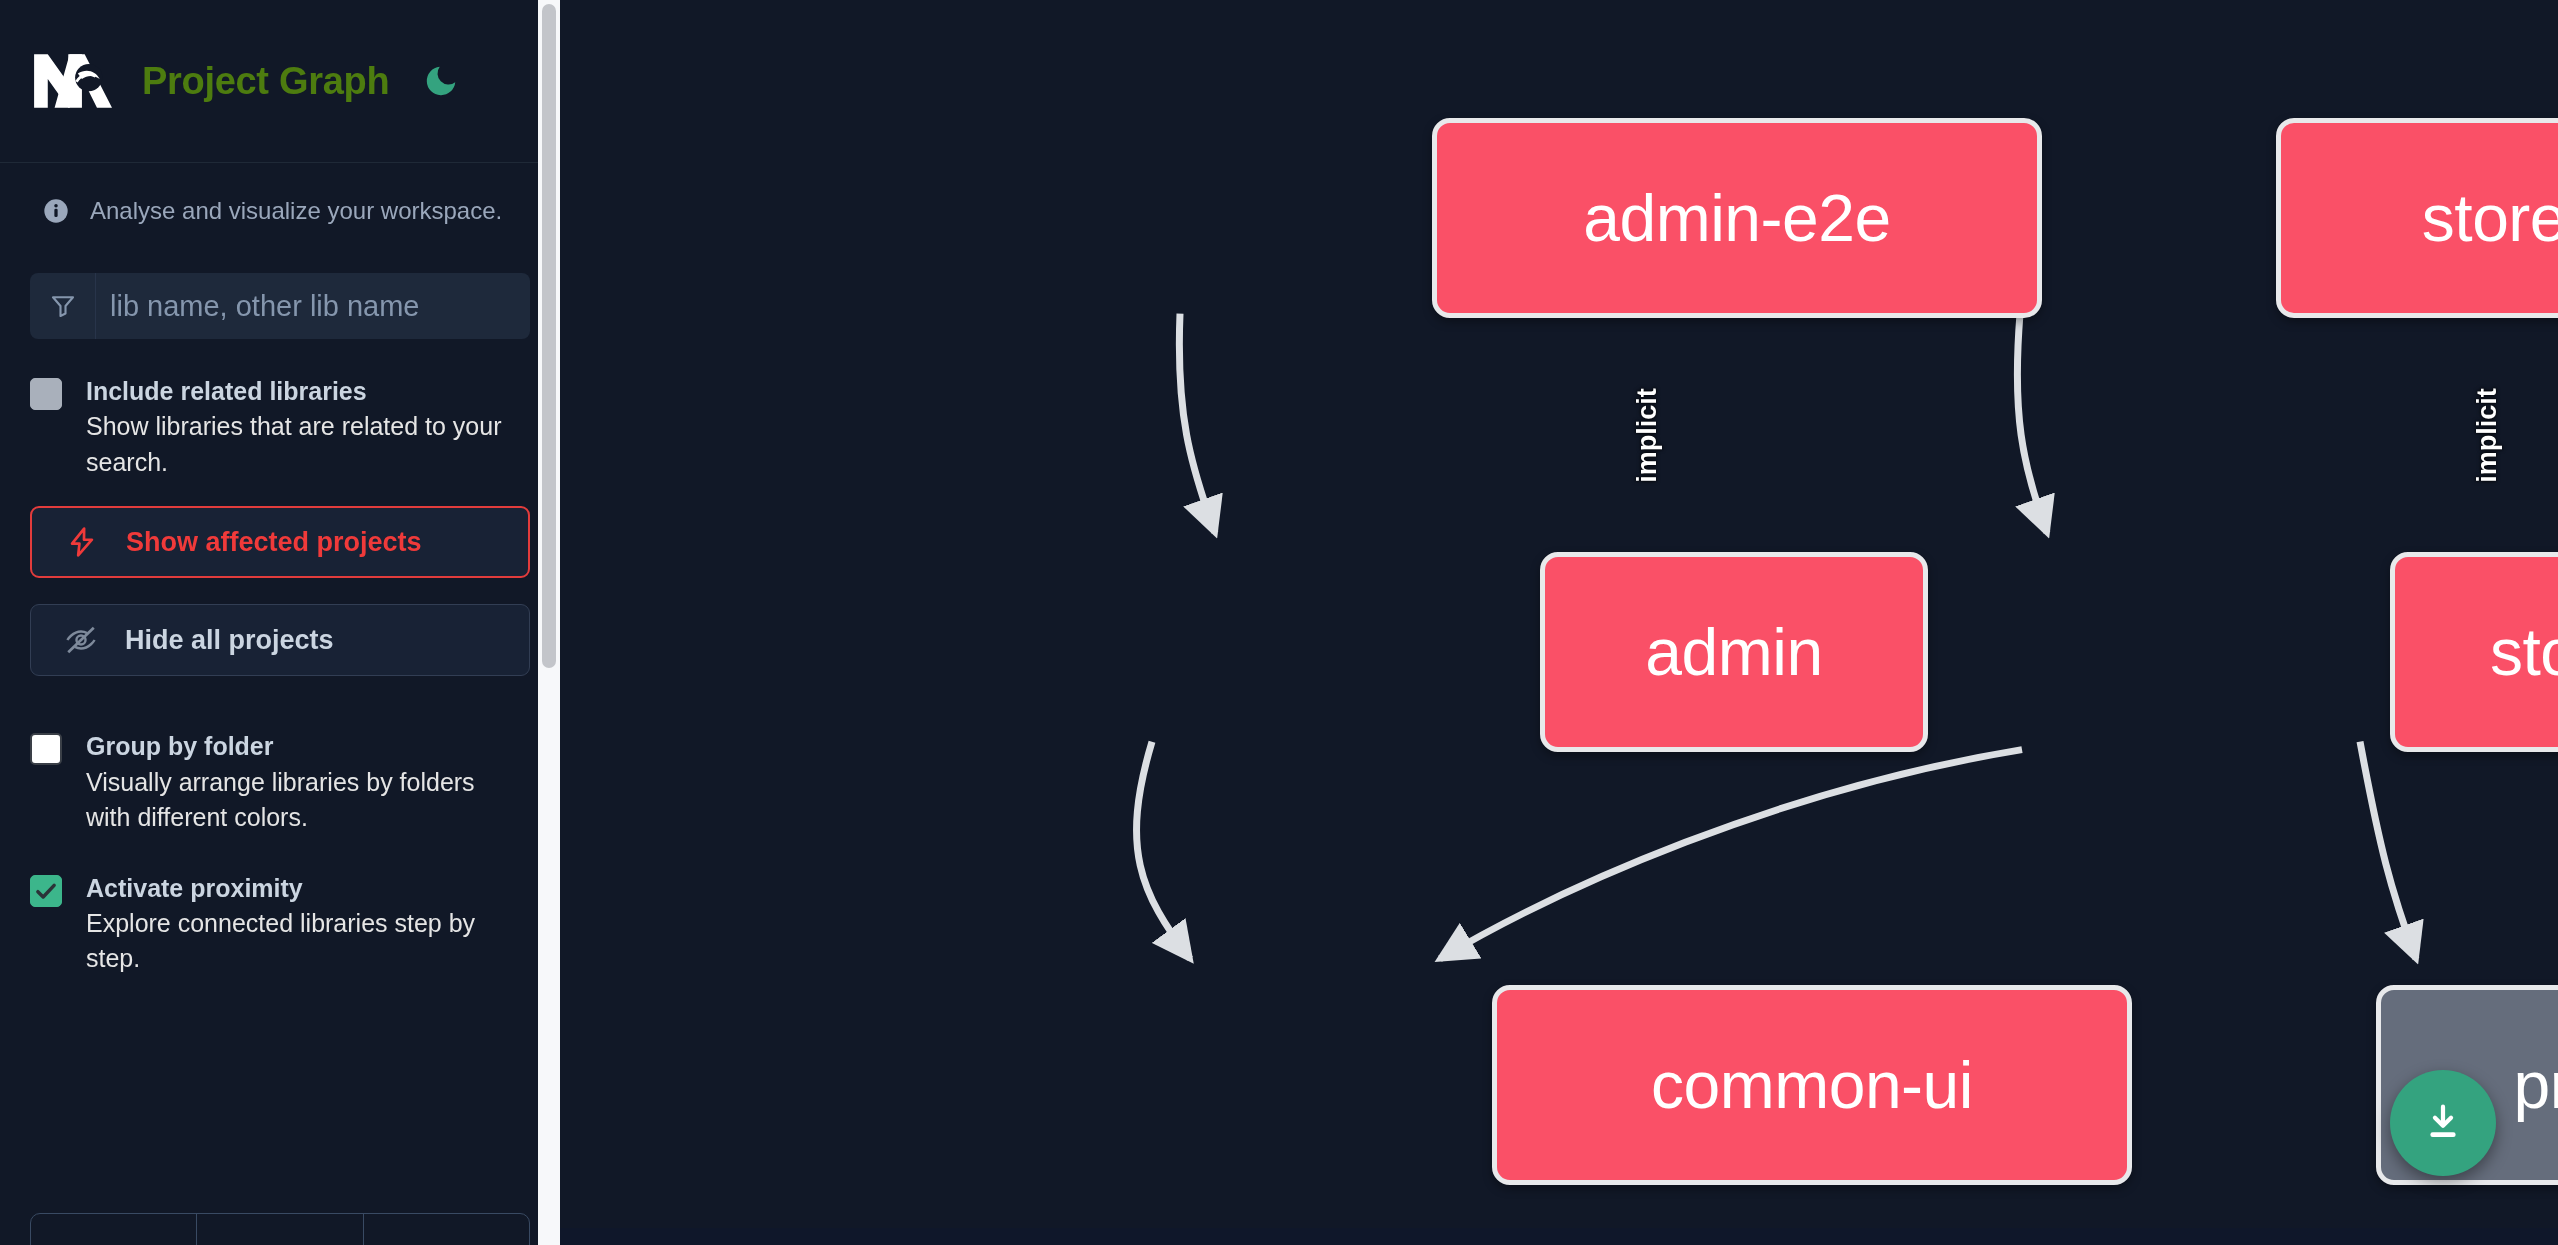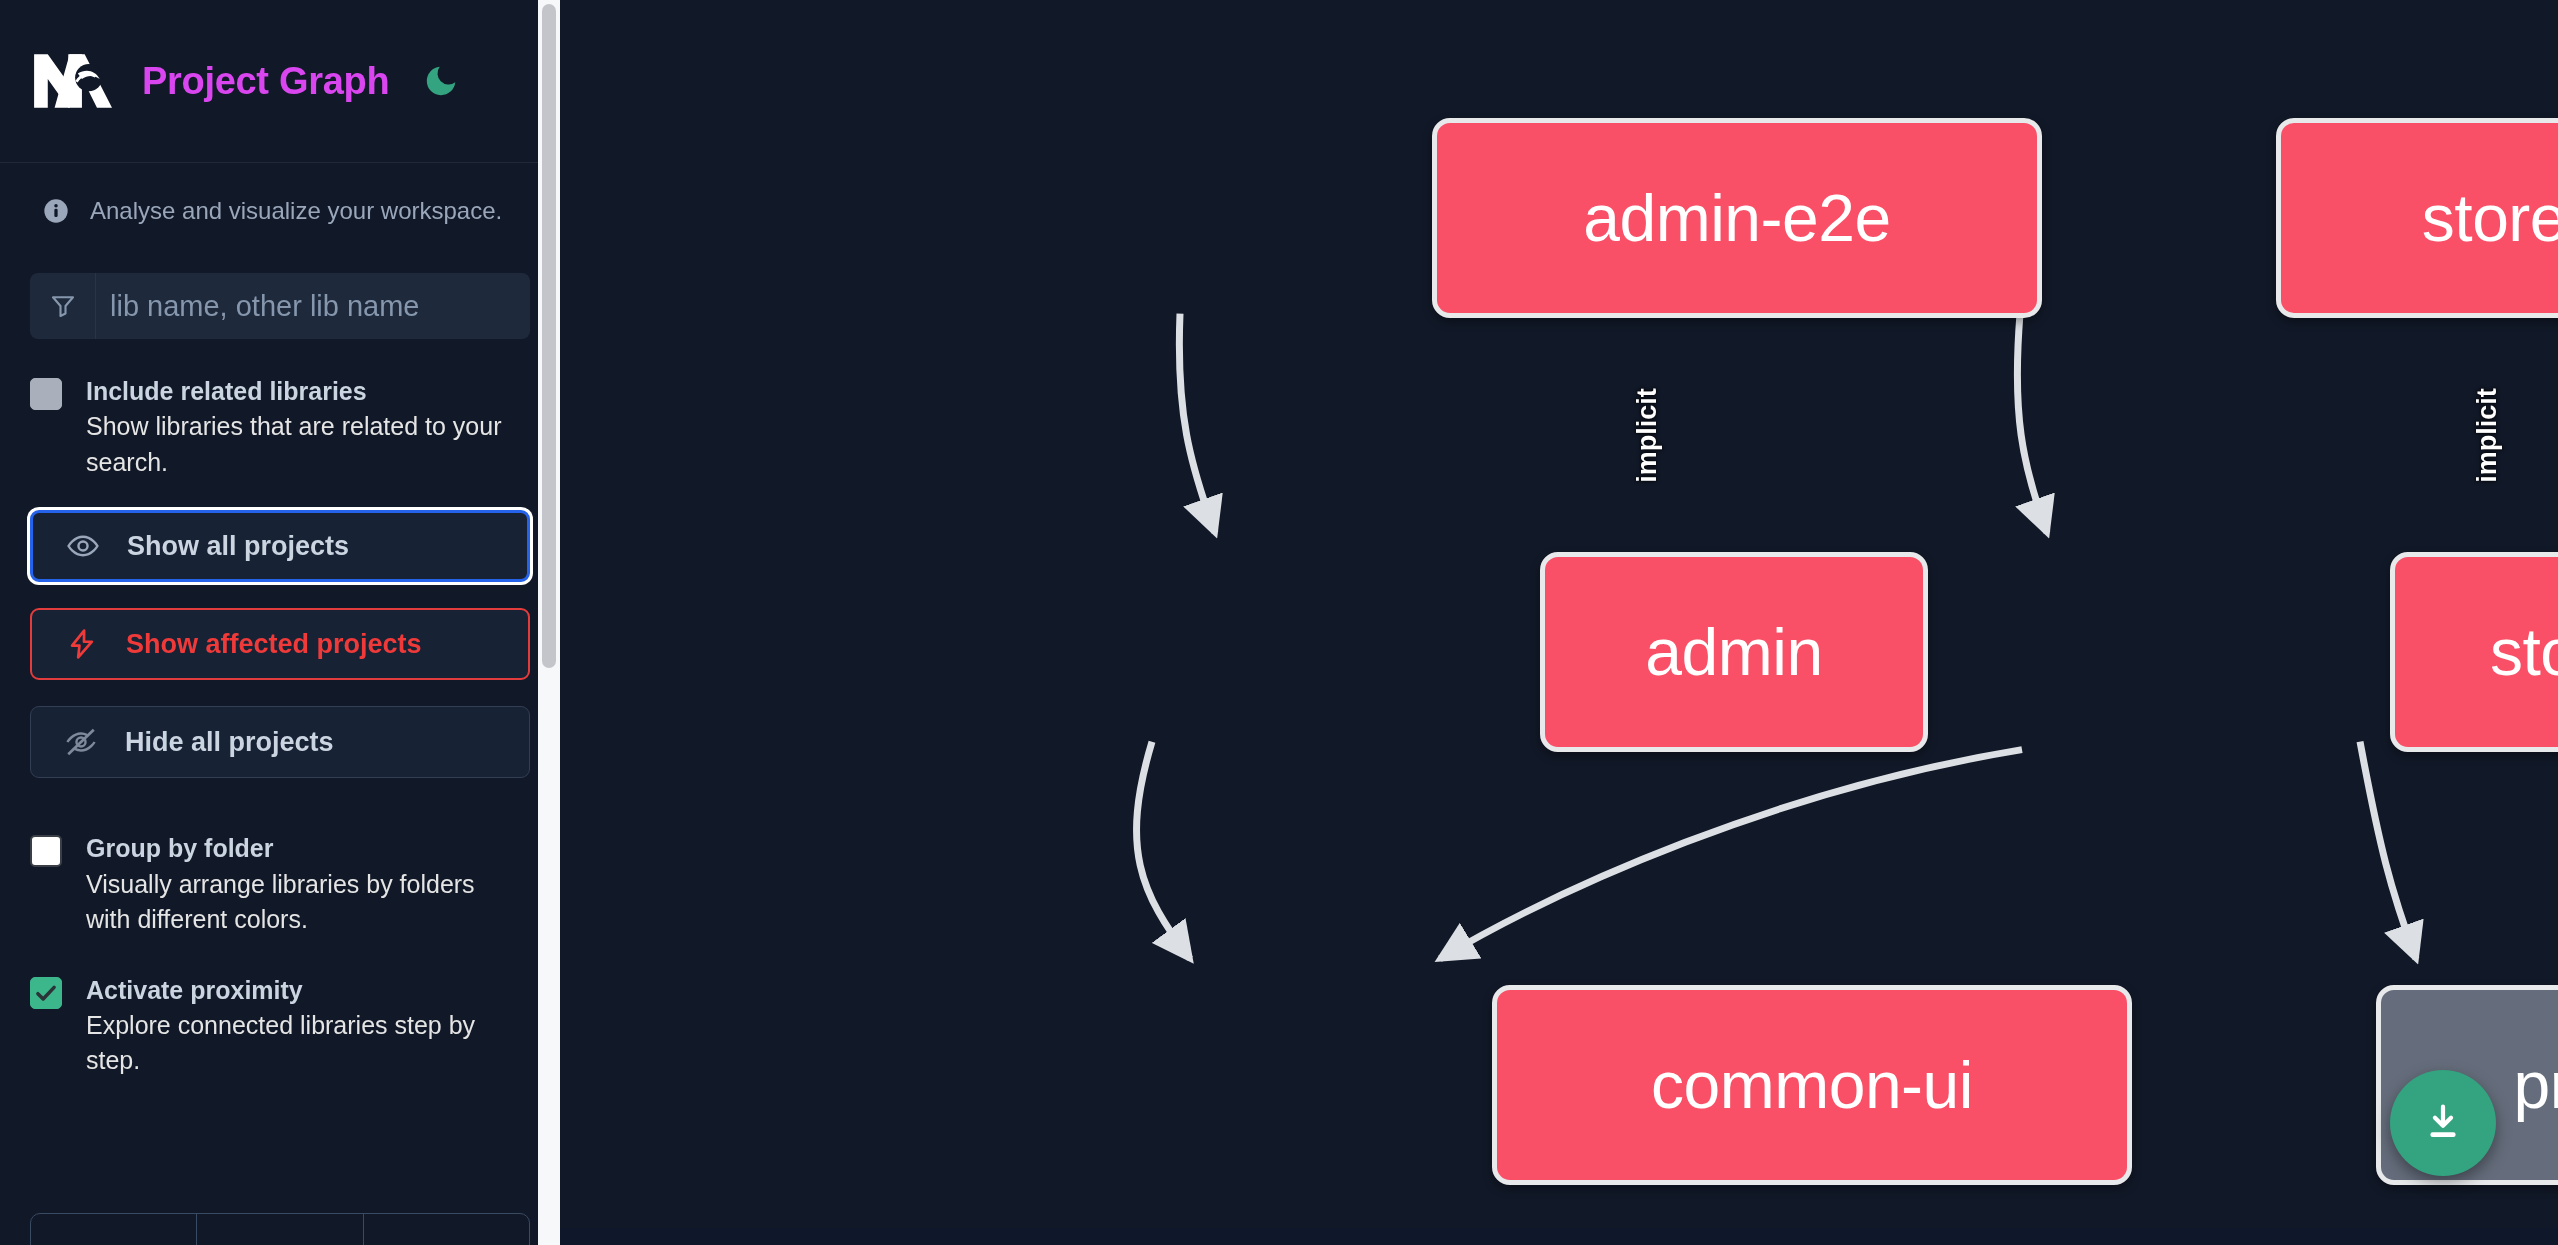--- a/index.html
+++ b/index.html
@@ -20,21 +20,21 @@
     overflow: hidden;
   }
   .sb-header {
     height: 163px;
     display: flex; align-items: center;
     padding-left: 30px;
     border-bottom: 1px solid #1F2937;
   }
   .nx-logo { width: 82px; height: 62px; flex: 0 0 82px; }
   .app-title {
-    font-size: 38px; font-weight: bold; color: #d946ef;
+    font-size: 38px; font-weight: bold; color: #4d7c0f;
     margin-left: 30px; letter-spacing: -0.3px;
     white-space: nowrap;
   }
   .theme-toggle {
     margin-left: 30px; width: 44px; height: 44px;
     display: flex; align-items: center; justify-content: center;
     cursor: pointer;
   }
 
   .sb-info {
@@ -218,29 +218,20 @@
       </div>
 
       <div class="check-row">
         <span class="cbox unchecked-gray"></span>
         <div class="check-texts">
           <div class="check-label">Include related libraries</div>
           <div class="check-desc">Show libraries that are related to your search.</div>
         </div>
       </div>
 
-      <div class="btn focused">
-        <span class="bicon">
-          <svg viewBox="0 0 24 24" width="34" height="34">
-            <path d="M1.8 12S5.5 5.5 12 5.5 22.2 12 22.2 12 18.5 18.5 12 18.5 1.8 12 1.8 12z" fill="none" stroke="#9AA7BB" stroke-width="1.7"></path>
-            <circle cx="12" cy="12" r="3.2" fill="none" stroke="#9AA7BB" stroke-width="1.7"></circle>
-          </svg>
-        </span>
-        <span class="blabel">Show all projects</span>
-      </div>
 
       <div class="btn danger">
         <span class="bicon">
           <svg viewBox="0 0 24 24" width="34" height="34">
             <path d="M13.5 2.5 5 13.2h5.2L9.3 21.5 19 10.4h-5.6z" fill="none" stroke="#F03A3A" stroke-width="1.9" stroke-linejoin="round"></path>
           </svg>
         </span>
         <span class="blabel">Show affected projects</span>
       </div>
 

